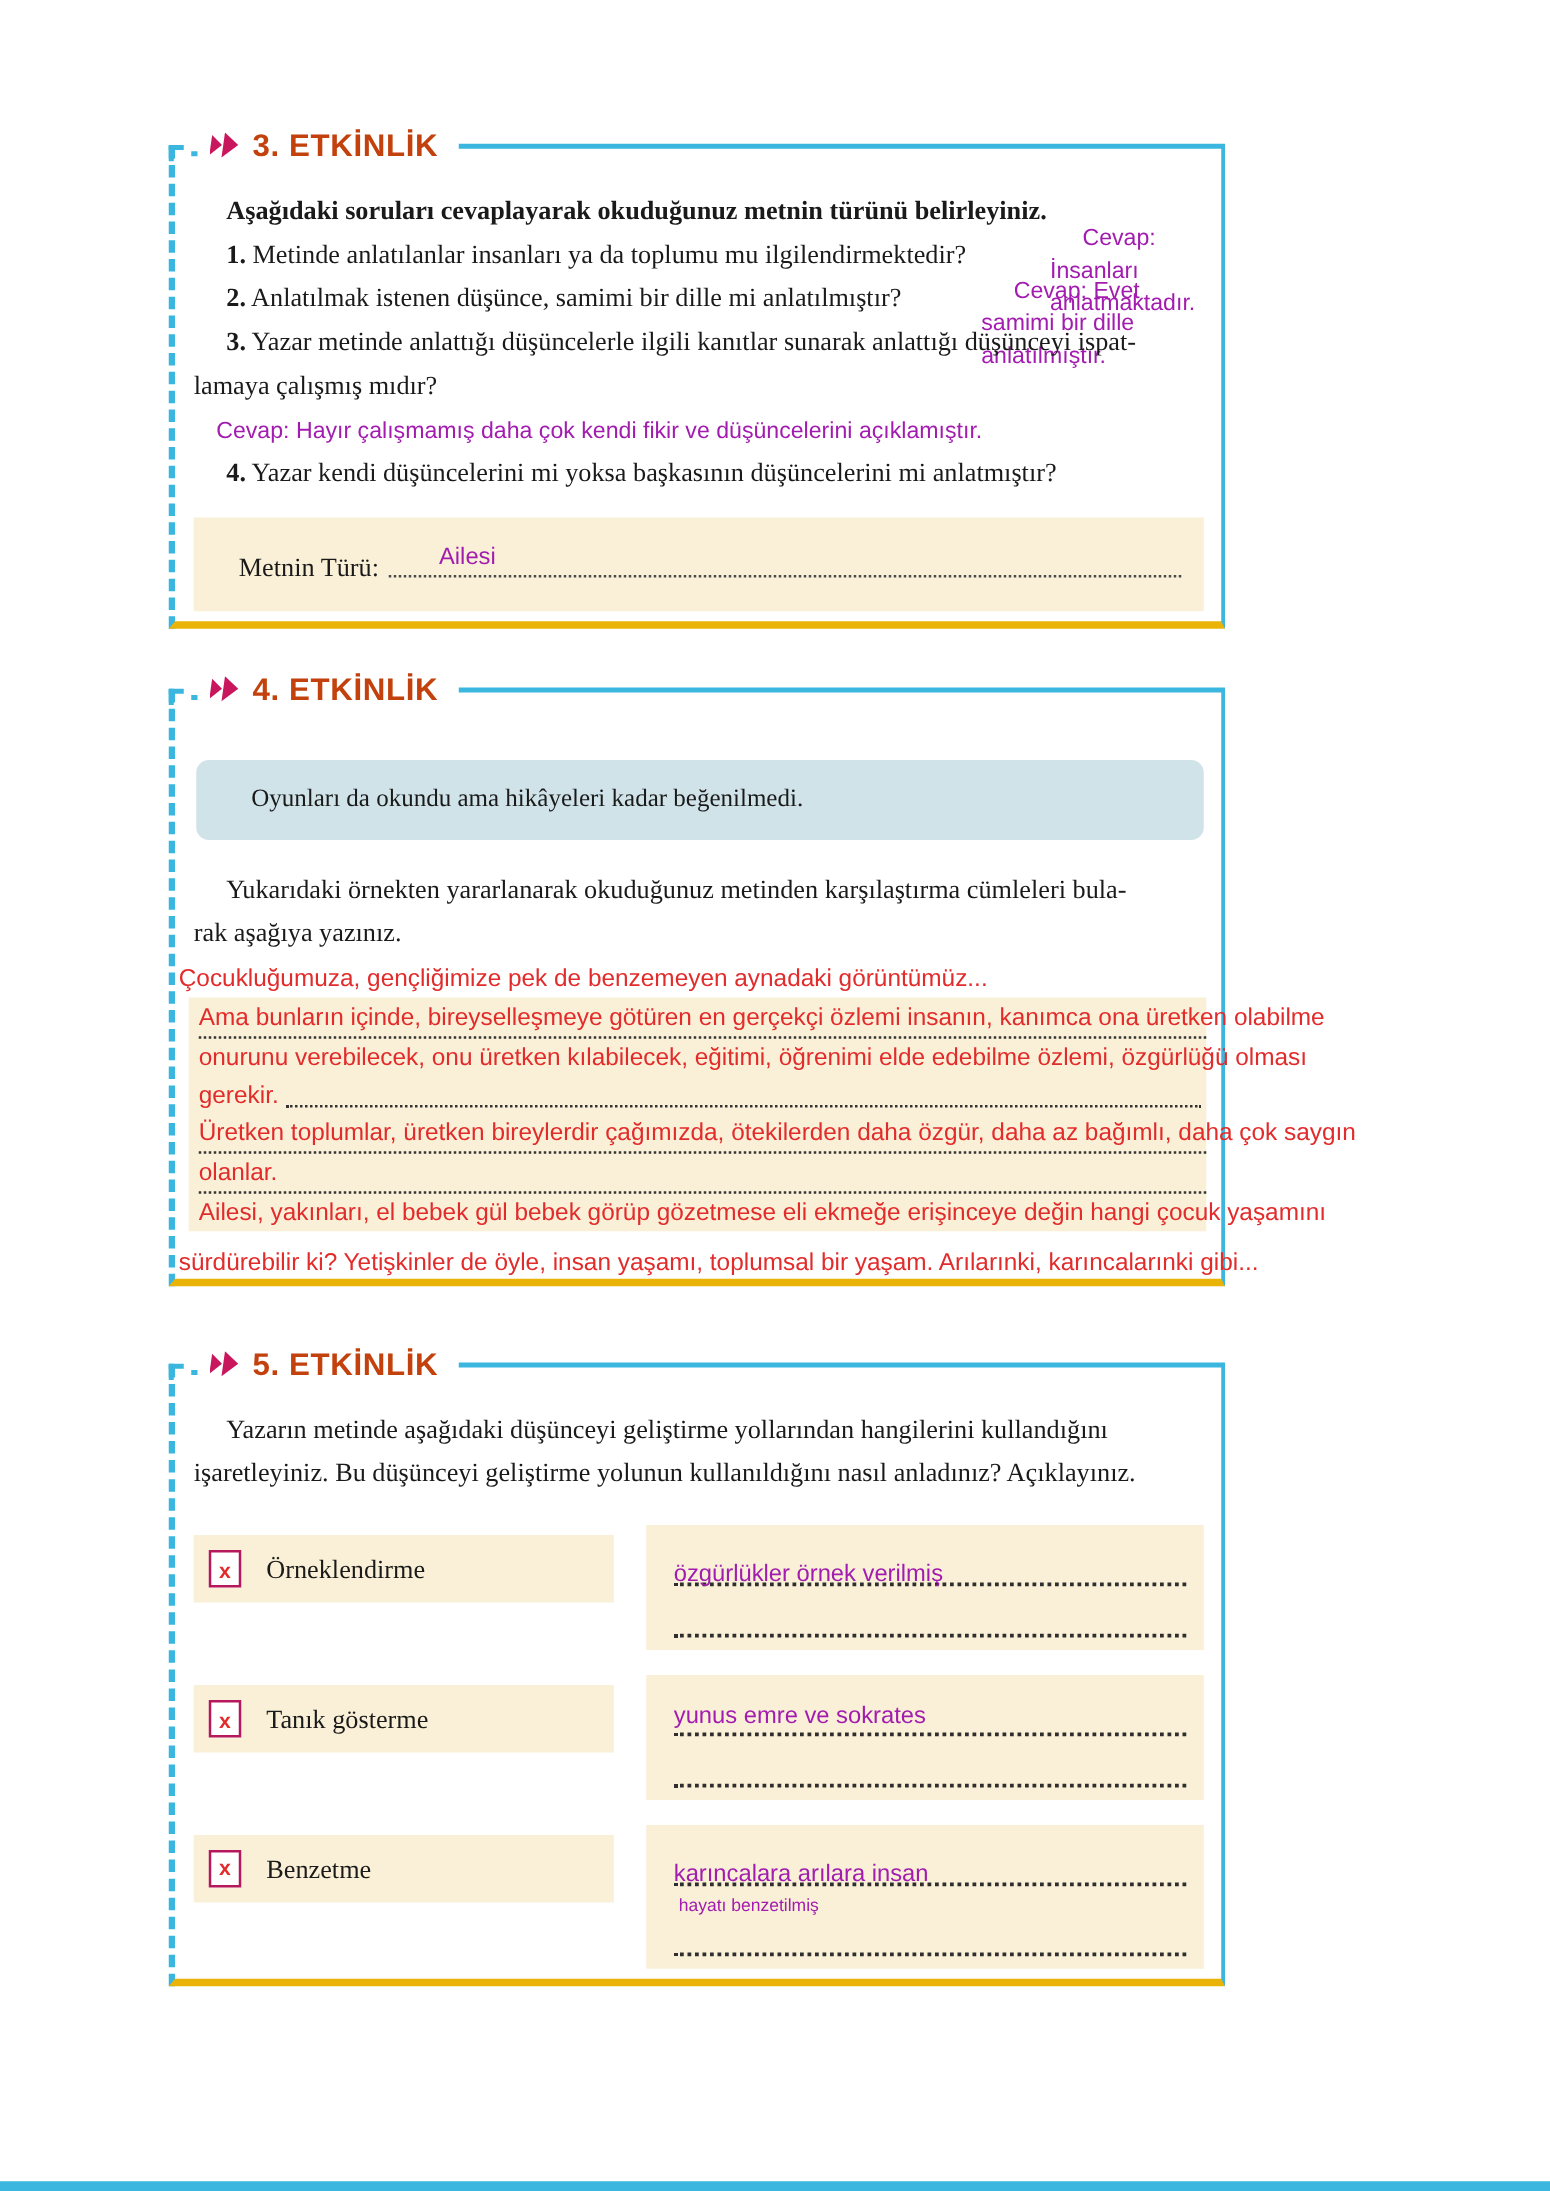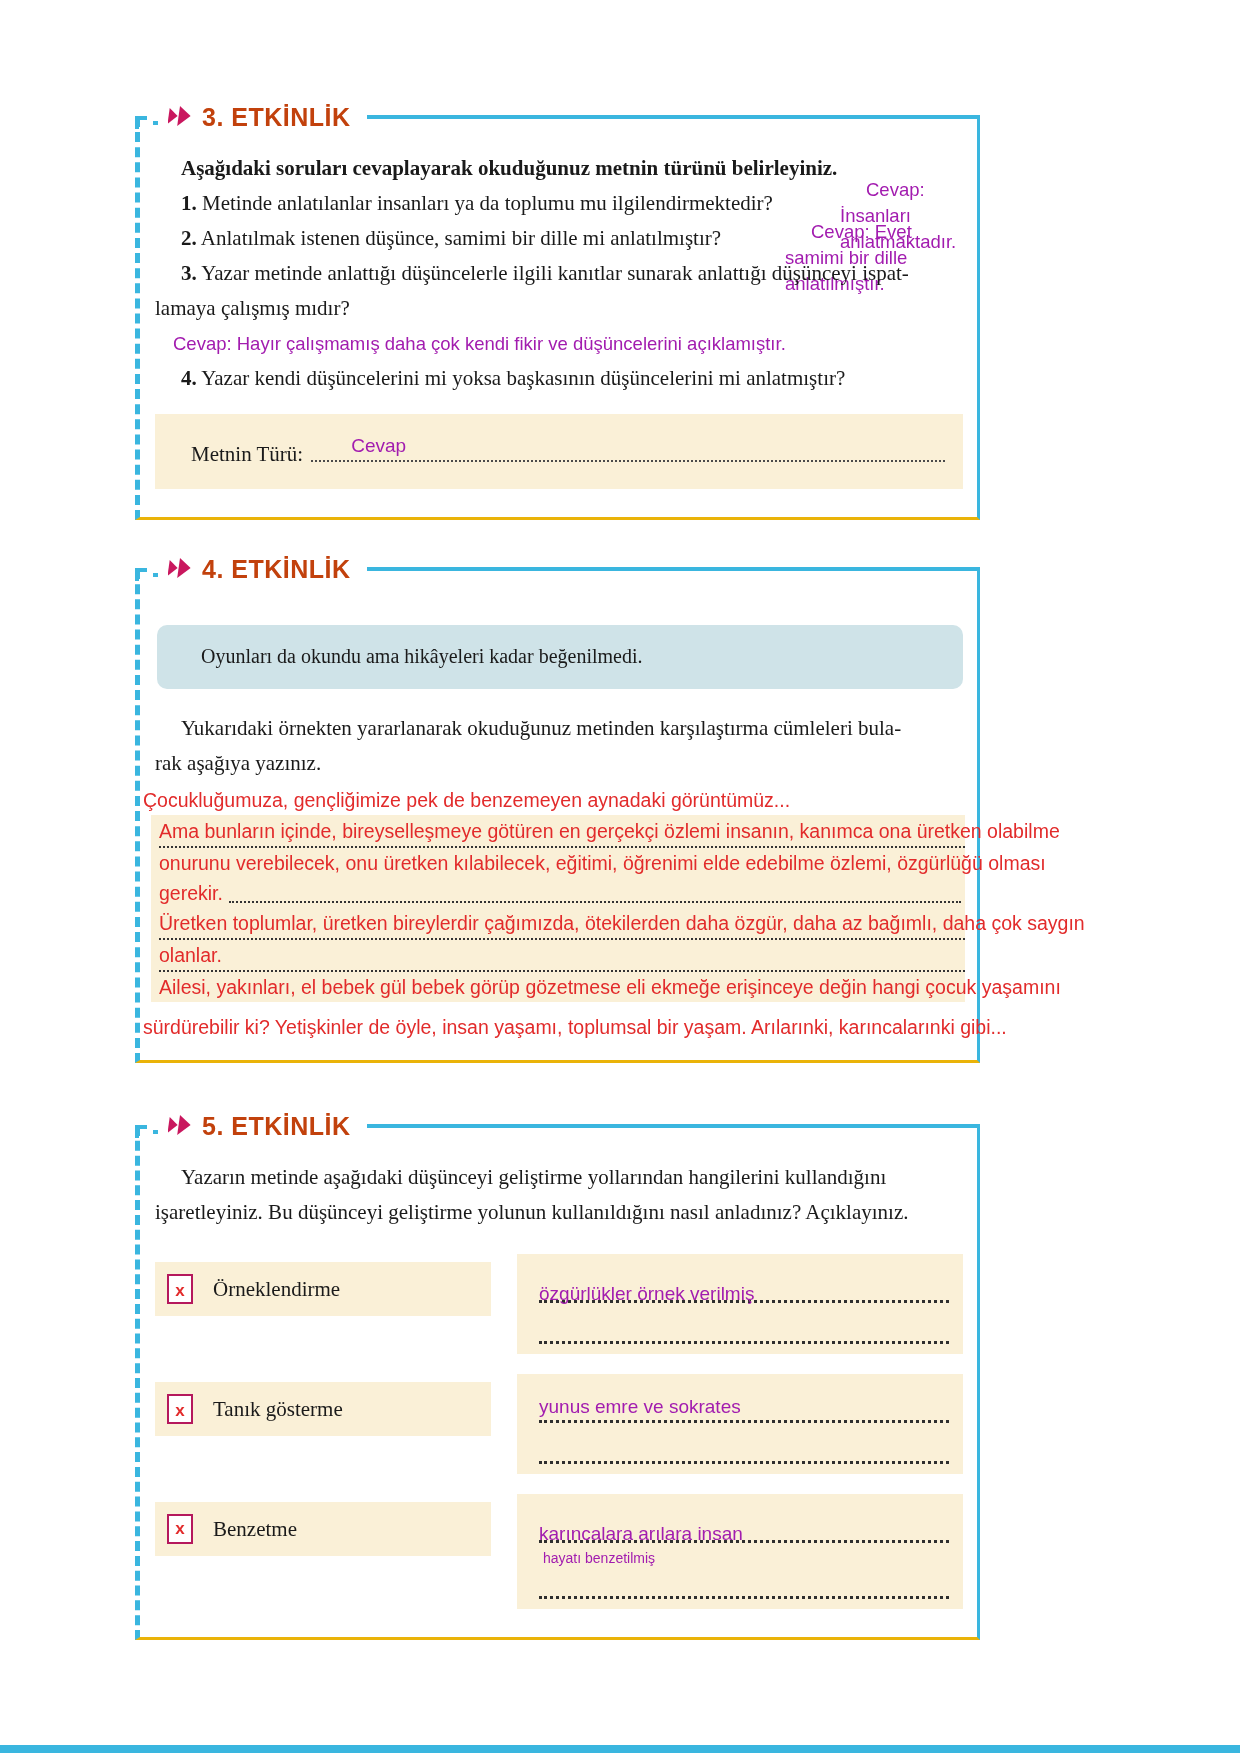--- a/index.html
+++ b/index.html
@@ -10,22 +10,22 @@
     font-family:"Liberation Serif", serif; color:#1a1a1a;
   }
   .activity { margin-left:135px; width:845px; }
   .hdr { display:flex; align-items:center; height:34px; position:relative; z-index:2; }
   .corner-mark { width:12px; height:13px; border-top:4px solid #3ab6df; border-left:4px solid #3ab6df; margin-top:10px; }
   .corner-dot { width:5px; height:4px; background:#3ab6df; margin:12px 0 0 6px; }
   .arrows { margin:0 4px 0 10px; display:flex; align-items:center; }
   .hdr h2 { font-family:"Liberation Sans", sans-serif; font-weight:700; font-size:25px; color:#c2410c; letter-spacing:.5px; white-space:nowrap; }
   .hdr .line { flex:1; height:4px; background:#3ab6df; margin-left:16px; }
   .box {
-    border-left:5px dashed #3ab6df; border-right:3px solid #3ab6df; border-bottom:3px solid #eab308;
-    margin-top:-17px; padding:34px 14px 28px 15px; position:relative; z-index:1;
+    border-left:5px dashed #3ab6df; border-right:3px solid #3ab6df; border-bottom:6px solid #eab308;
+    margin-top:-17px; padding:34px 14px 8px 15px; position:relative; z-index:1;
   }
   .serif { font-size:21px; line-height:35px; }
   .indent { text-indent:26px; }
   b.qnum { font-weight:700; }
   .q { position:relative; font-size:21px; line-height:35px; }
   .red { color:#a21caf; font-family:Liberation Sans, sans-serif; }
   .q .ans { position:absolute; font-size:18.5px; line-height:26px; white-space:pre-line; }
   .ans-inline { font-size:18.5px; margin-left:18px; white-space:nowrap; }
   .type-box { background:#faf0d7; margin-top:18px; padding:28px 18px 22px 36px; }
   .type-row { display:flex; align-items:flex-end; }
@@ -94,21 +94,21 @@
       <div class="q">
         <span>lamaya çalışmış mıdır?</span><span class="red ans-inline">Cevap: Hayır çalışmamış daha çok kendi fikir ve düşüncelerini açıklamıştır.</span>
       </div>
       <div class="q indent">
         <b class="qnum">4.</b><span> Yazar kendi düşüncelerini mi yoksa başkasının düşüncelerini mi anlatmıştır?</span>
       </div>
       <div class="type-box">
         <div class="type-row">
           <span class="type-label">Metnin Türü:</span>
           <span class="type-dots">
-            <span class="type-answer red">Cevap</span>
+            <span class="type-answer red">Ailesi</span>
           </span>
         </div>
       </div>
     </div>
   </section>
 
   <section class="activity" style="margin-top:32px;">
     <div class="hdr">
       <span class="corner-mark"></span>
       <span class="corner-dot"></span>

